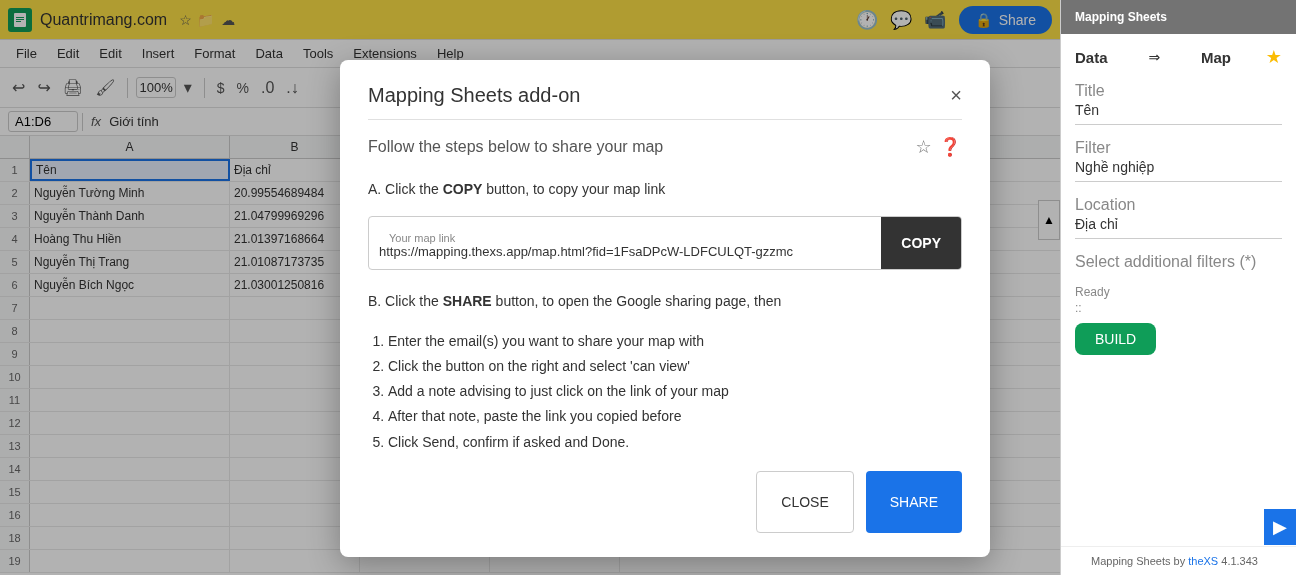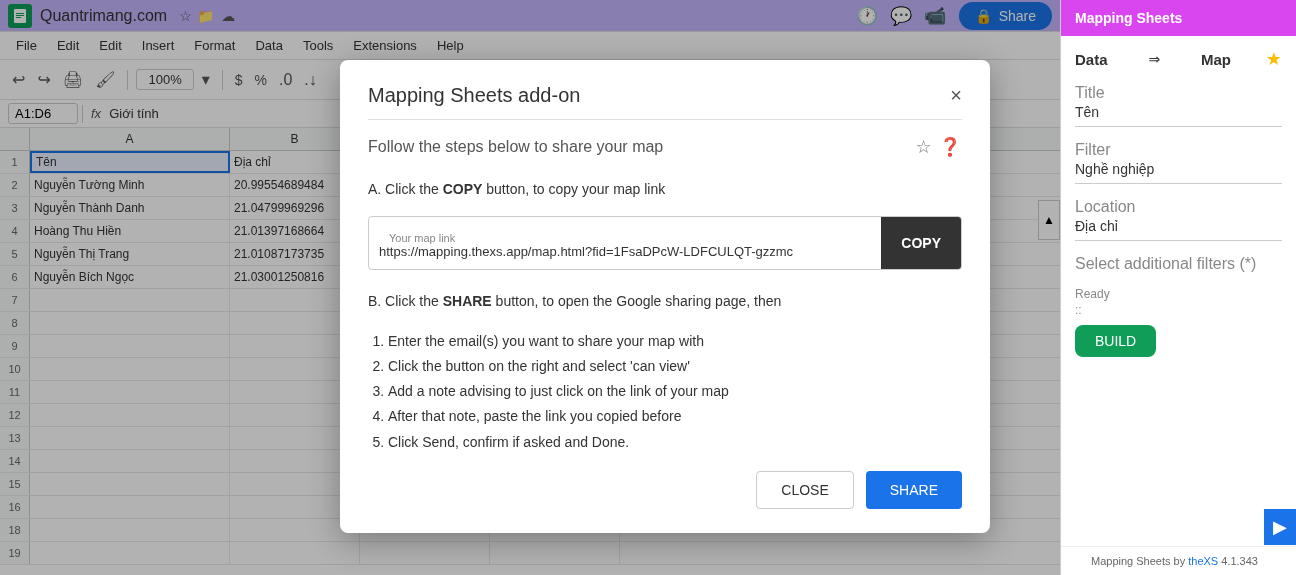--- a/index.html
+++ b/index.html
@@ -6,22 +6,22 @@
     body { font-family: Arial, sans-serif; background: #fff; width: 1296px; height: 575px; overflow: hidden; position: relative; }
 
     
     .spreadsheet-bg {
       position: absolute; top: 0; left: 0; width: 1060px; height: 575px;
       background: #fff;
     }
 
     
     .top-bar {
-      display: flex; align-items: center; height: 32px; padding: 0 8px;
-      background: #c4b5fd; border-bottom: 1px solid #e0e0e0;
+      display: flex; align-items: center; height: 40px; padding: 0 8px;
+      background: #fde047; border-bottom: 1px solid #e0e0e0;
     }
     .app-icon {
       width: 24px; height: 24px; background: #0f9d58; border-radius: 3px;
       display: flex; align-items: center; justify-content: center;
       margin-right: 8px; flex-shrink: 0;
     }
     .app-title { font-size: 16px; color: #333; margin-right: 8px; }
     .top-icons { display: flex; align-items: center; gap: 6px; margin-left: 4px; }
     .top-icon { font-size: 14px; color: #555; cursor: pointer; }
     .top-right { margin-left: auto; display: flex; align-items: center; gap: 12px; }
@@ -38,21 +38,21 @@
     }
     .menu-item { font-size: 13px; color: #333; padding: 2px 8px; cursor: pointer; border-radius: 3px; }
 
     
     .toolbar {
       display: flex; align-items: center; height: 40px; padding: 0 8px;
       background: #fff; border-bottom: 1px solid #e0e0e0; gap: 4px;
     }
     .tb-icon { font-size: 16px; color: #555; padding: 4px; cursor: pointer; border-radius: 3px; }
     .tb-divider { width: 1px; height: 20px; background: #ccc; margin: 0 4px; }
-    .tb-zoom { font-size: 13px; color: #333; padding: 2px 11px; border: 1px solid #ccc; border-radius: 3px; cursor: pointer; }
+    .tb-zoom { font-size: 13px; color: #333; padding: 2px 2px; border: 1px solid #ccc; border-radius: 3px; cursor: pointer; }
     .tb-currency { font-size: 14px; color: #555; padding: 2px 4px; cursor: pointer; }
 
     
     .cell-bar {
       display: flex; align-items: center; height: 28px; padding: 0 8px;
       background: #fff; border-bottom: 1px solid #e0e0e0; gap: 4px;
     }
     .cell-ref { font-size: 13px; border: 1px solid #ccc; padding: 2px 6px; border-radius: 3px; width: 70px; }
     .cell-bar-divider { width: 1px; height: 18px; background: #ccc; }
     .fx-label { font-size: 13px; color: #555; padding: 0 4px; font-style: italic; }
@@ -93,22 +93,22 @@
     .data-cell.col-a { width: 200px; min-width: 200px; }
     .data-cell.col-b { width: 130px; min-width: 130px; }
     .selected-cell { background: #e8f0fe !important; border: 2px solid #1a73e8; }
 
     
     .sidebar {
       position: absolute; top: 0; right: 0; width: 236px; height: 575px;
       background: #fff; border-left: 1px solid #ccc; display: flex; flex-direction: column;
     }
     .sidebar-header {
-      background: #d946ef; color: #fff; padding: 10px 14px;
-      font-size: 14px; font-weight: bold;
+      background: #737373; color: #fff; padding: 10px 14px;
+      font-size: 12px; font-weight: bold;
     }
     .sidebar-content { padding: 12px 14px; flex: 1; overflow-y: auto; }
     .sidebar-section { margin-bottom: 14px; }
     .data-map-row {
       display: flex; align-items: center; justify-content: space-between;
       margin-bottom: 14px;
     }
     .data-map-label { font-size: 15px; font-weight: bold; color: #333; }
     .data-map-arrow { font-size: 14px; color: #333; margin: 0 6px; }
     .star-icon { font-size: 18px; color: #fbbc04; cursor: pointer; }
@@ -162,21 +162,21 @@
     .url-label { font-size: 11px; color: #888; padding: 4px 10px 0; flex: 1; }
     .url-text { font-size: 13px; color: #333; overflow: hidden; white-space: nowrap; display: block; }
     .copy-btn {
       background: #333; color: #fff; border: none; padding: 0 20px;
       font-size: 14px; font-weight: bold; cursor: pointer; height: 52px; flex-shrink: 0;
     }
     .modal-footer {
       display: flex; justify-content: flex-end; gap: 12px; margin-top: 10px;
     }
     .close-btn {
-      background: #fff; color: #333; border: 1px solid #ccc; padding: 10px 24px;
+      background: #fff; color: #333; border: 1px solid #ccc; padding: 22px 24px;
       border-radius: 4px; font-size: 14px; cursor: pointer;
     }
     .share-modal-btn {
       background: #1a73e8; color: #fff; border: none; padding: 10px 24px;
       border-radius: 4px; font-size: 14px; cursor: pointer;
     }
 
     
     .collapse-btn {
       position: absolute; left: 1038px; top: 200px; width: 22px; height: 40px;

